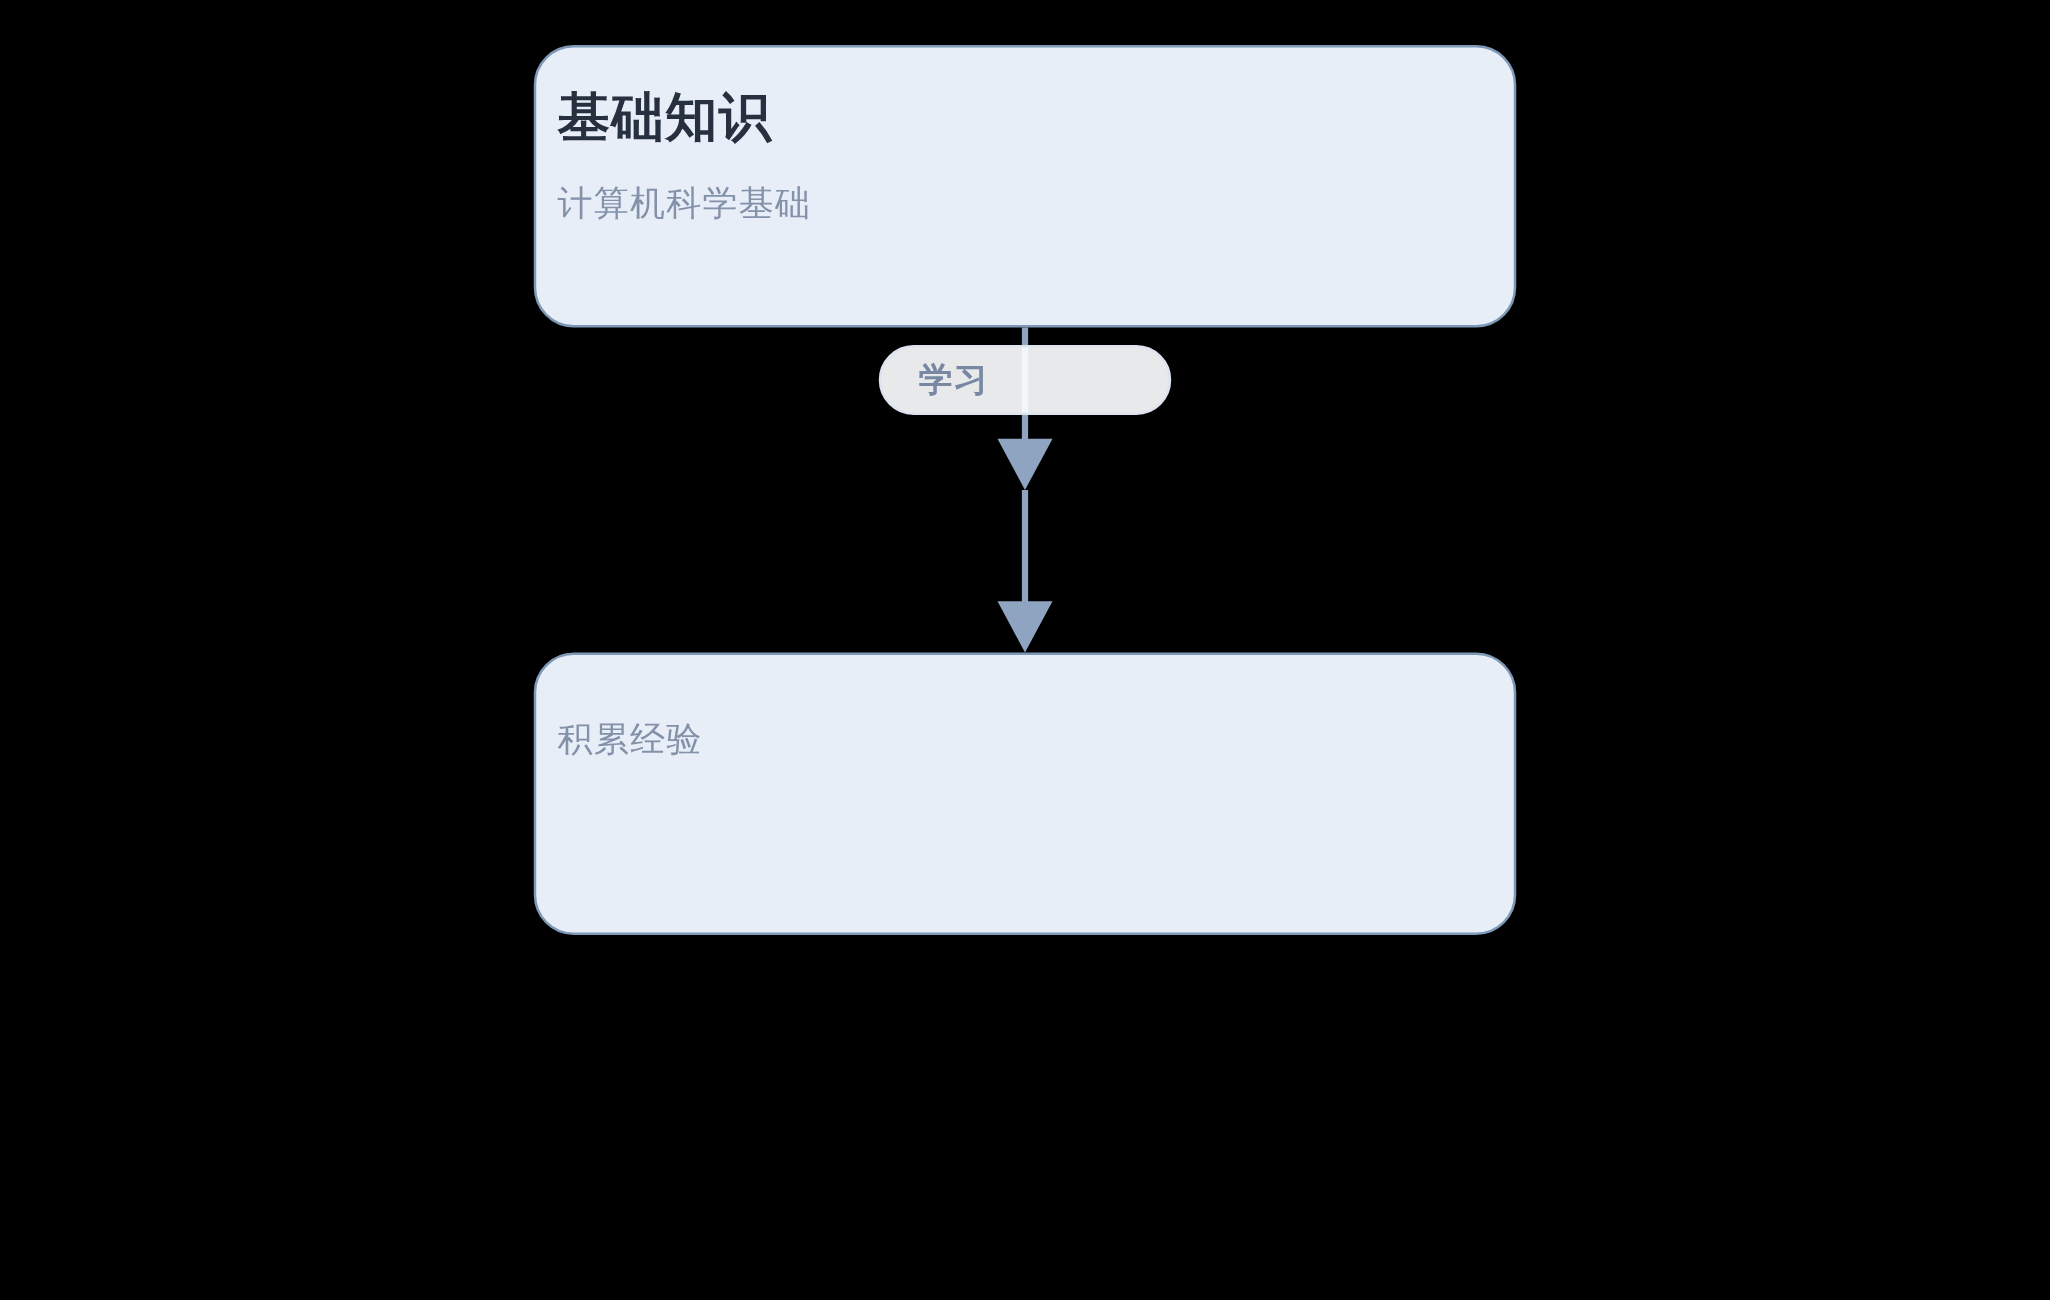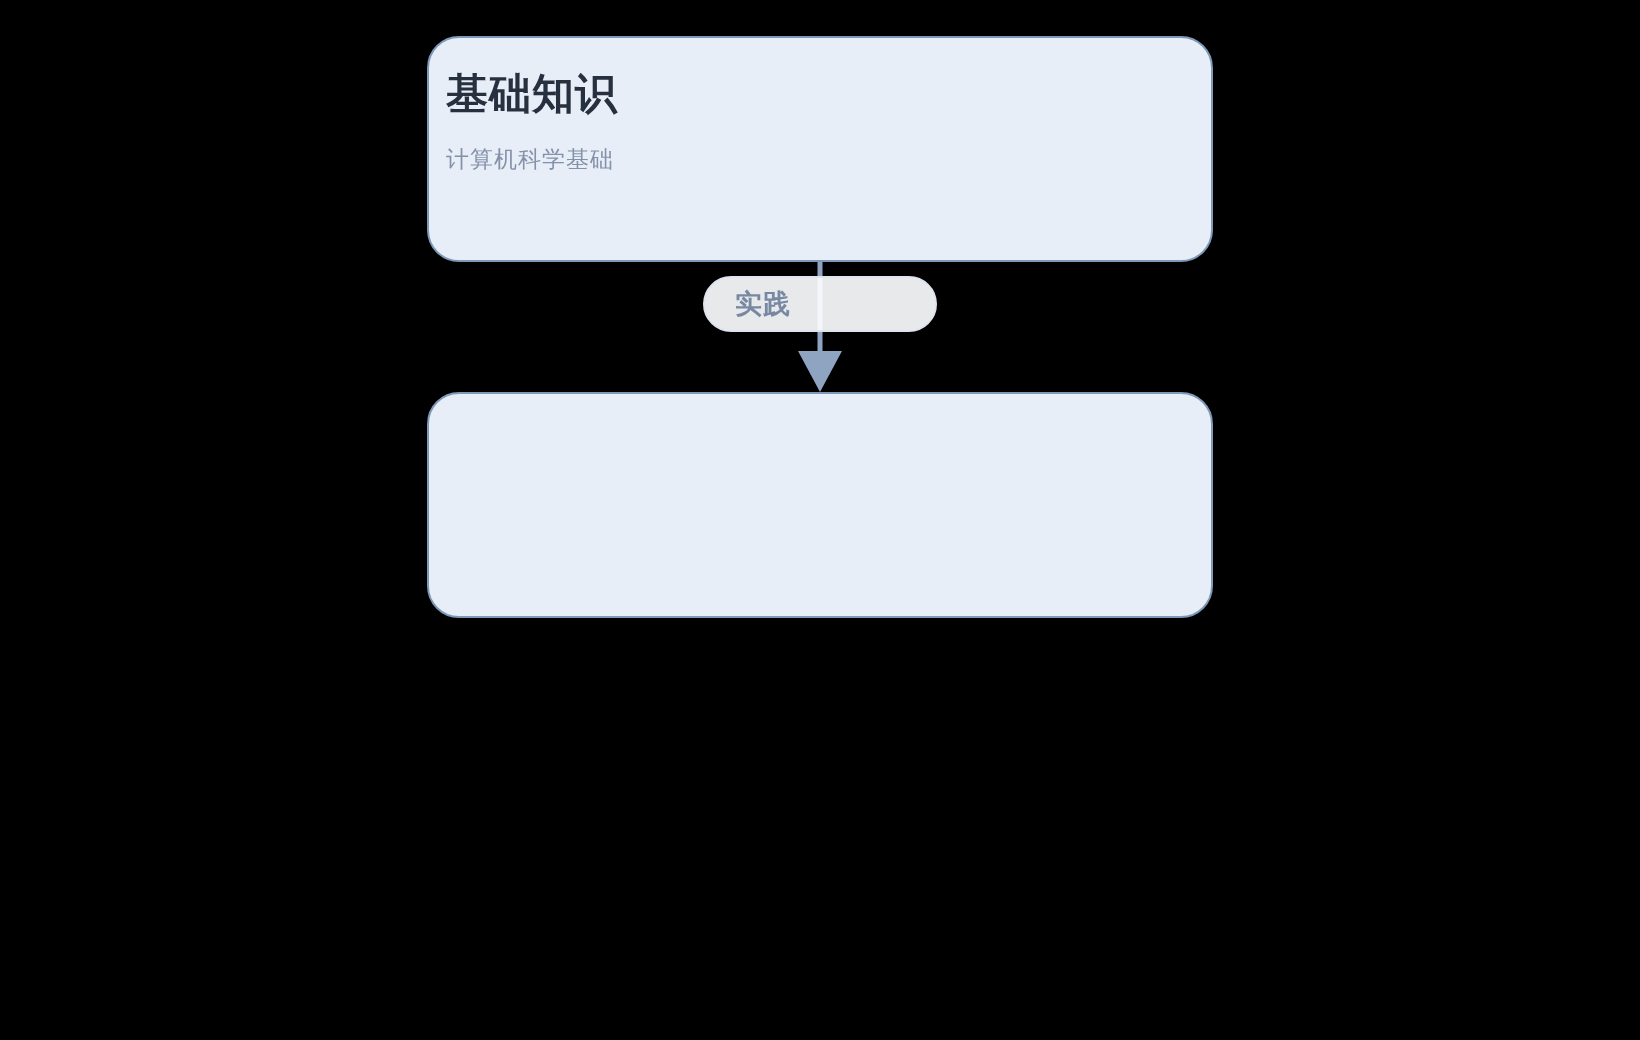--- a/index.html
+++ b/index.html
@@ -39,21 +39,21 @@
   }
   .node-title {
     font-size: 42px;
     font-weight: 700;
     color: #26303f;
     line-height: 1.35;
     letter-spacing: 1px;
   }
   .node-subtitle {
     margin-top: 22px;
-    font-size: 23px;
+    font-size: 28px;
     font-weight: 400;
     color: #8391a9;
     line-height: 1.3;
     letter-spacing: 1px;
   }
   .connector {
     position: relative;
     width: 786px;
     height: 130px;
   }
@@ -103,27 +103,32 @@
 <body>
 
 <div class="stage">
   <div class="flow">
 
     <div class="node highlight">
       <div class="node-title">基础知识</div>
       <div class="node-subtitle">计算机科学基础</div>
     </div>
 
+    <div class="connector">
+      <div class="edge-line"></div>
+      <div class="edge-arrowhead"></div>
+      <div class="edge-label">
+        <span class="edge-label-text">学习</span>
+      </div>
+    </div>
 
 
     <div class="connector">
       <div class="edge-line"></div>
       <div class="edge-arrowhead"></div>
-      <div class="edge-label">
-        <span class="edge-label-text">实践</span>
-      </div>
     </div>
 
     <div class="node highlight">
+      <div class="node-subtitle">积累经验</div>
     </div>
 
   </div>
 </div>
 
 </body></html>

